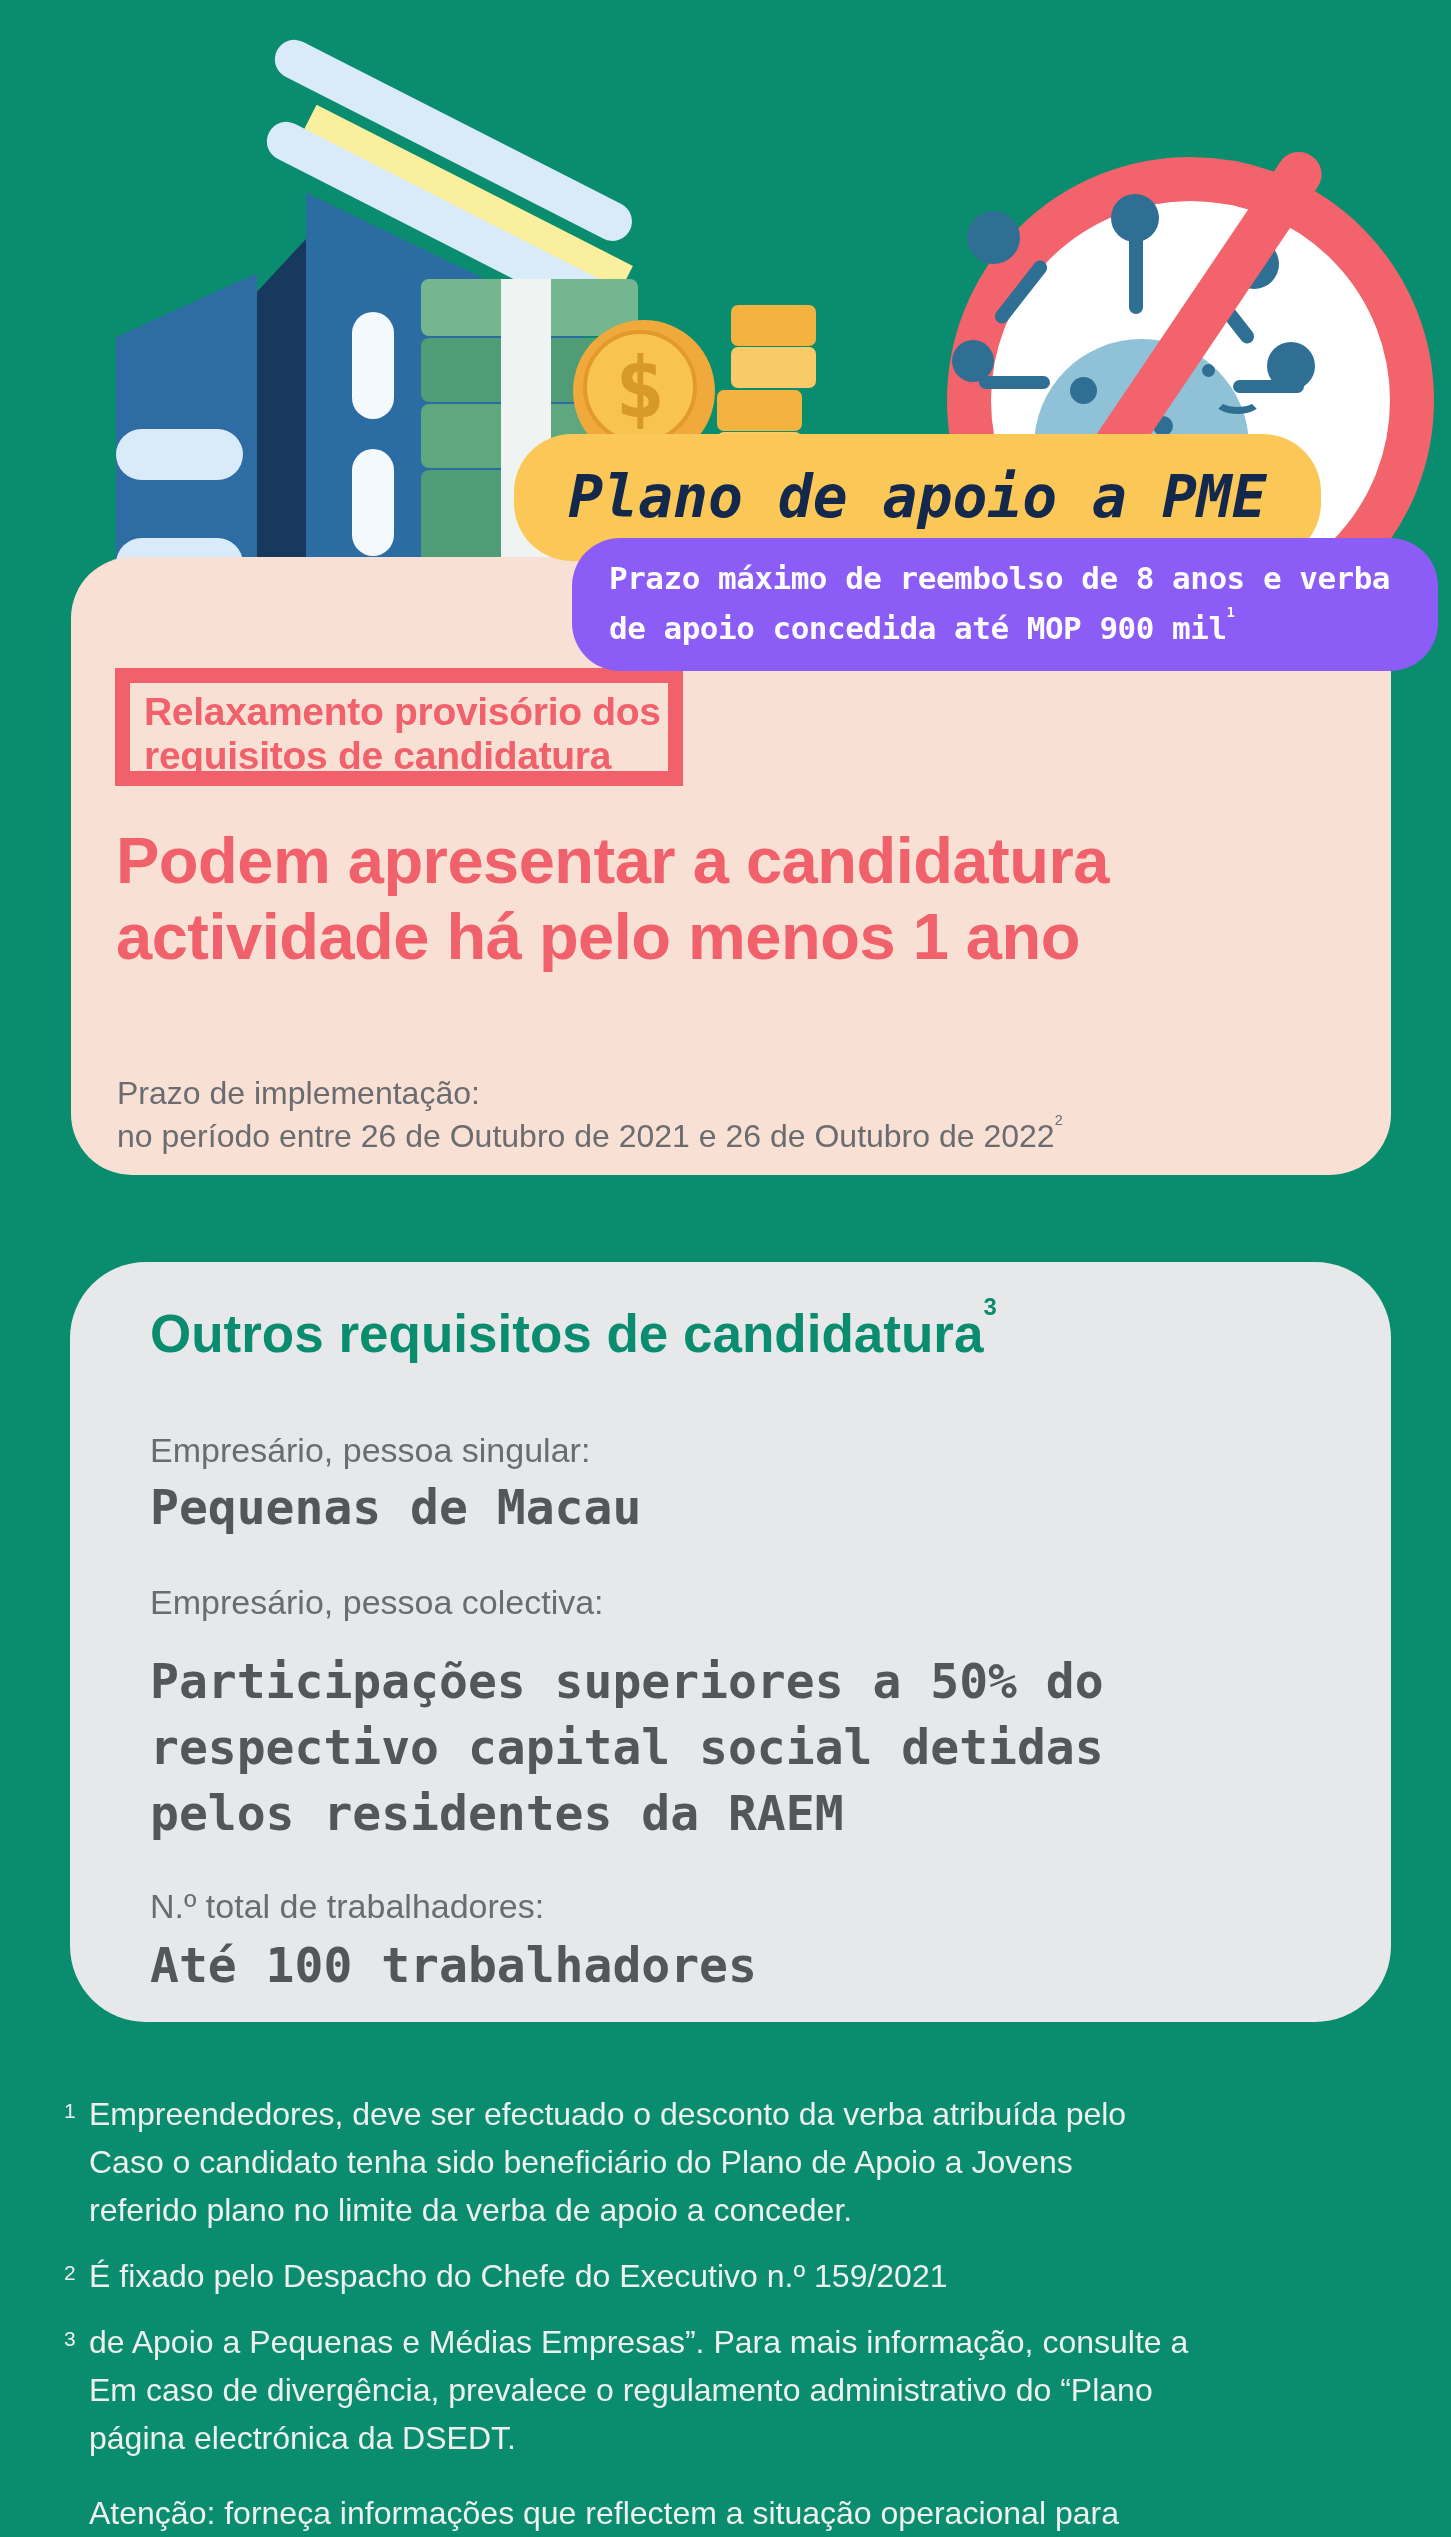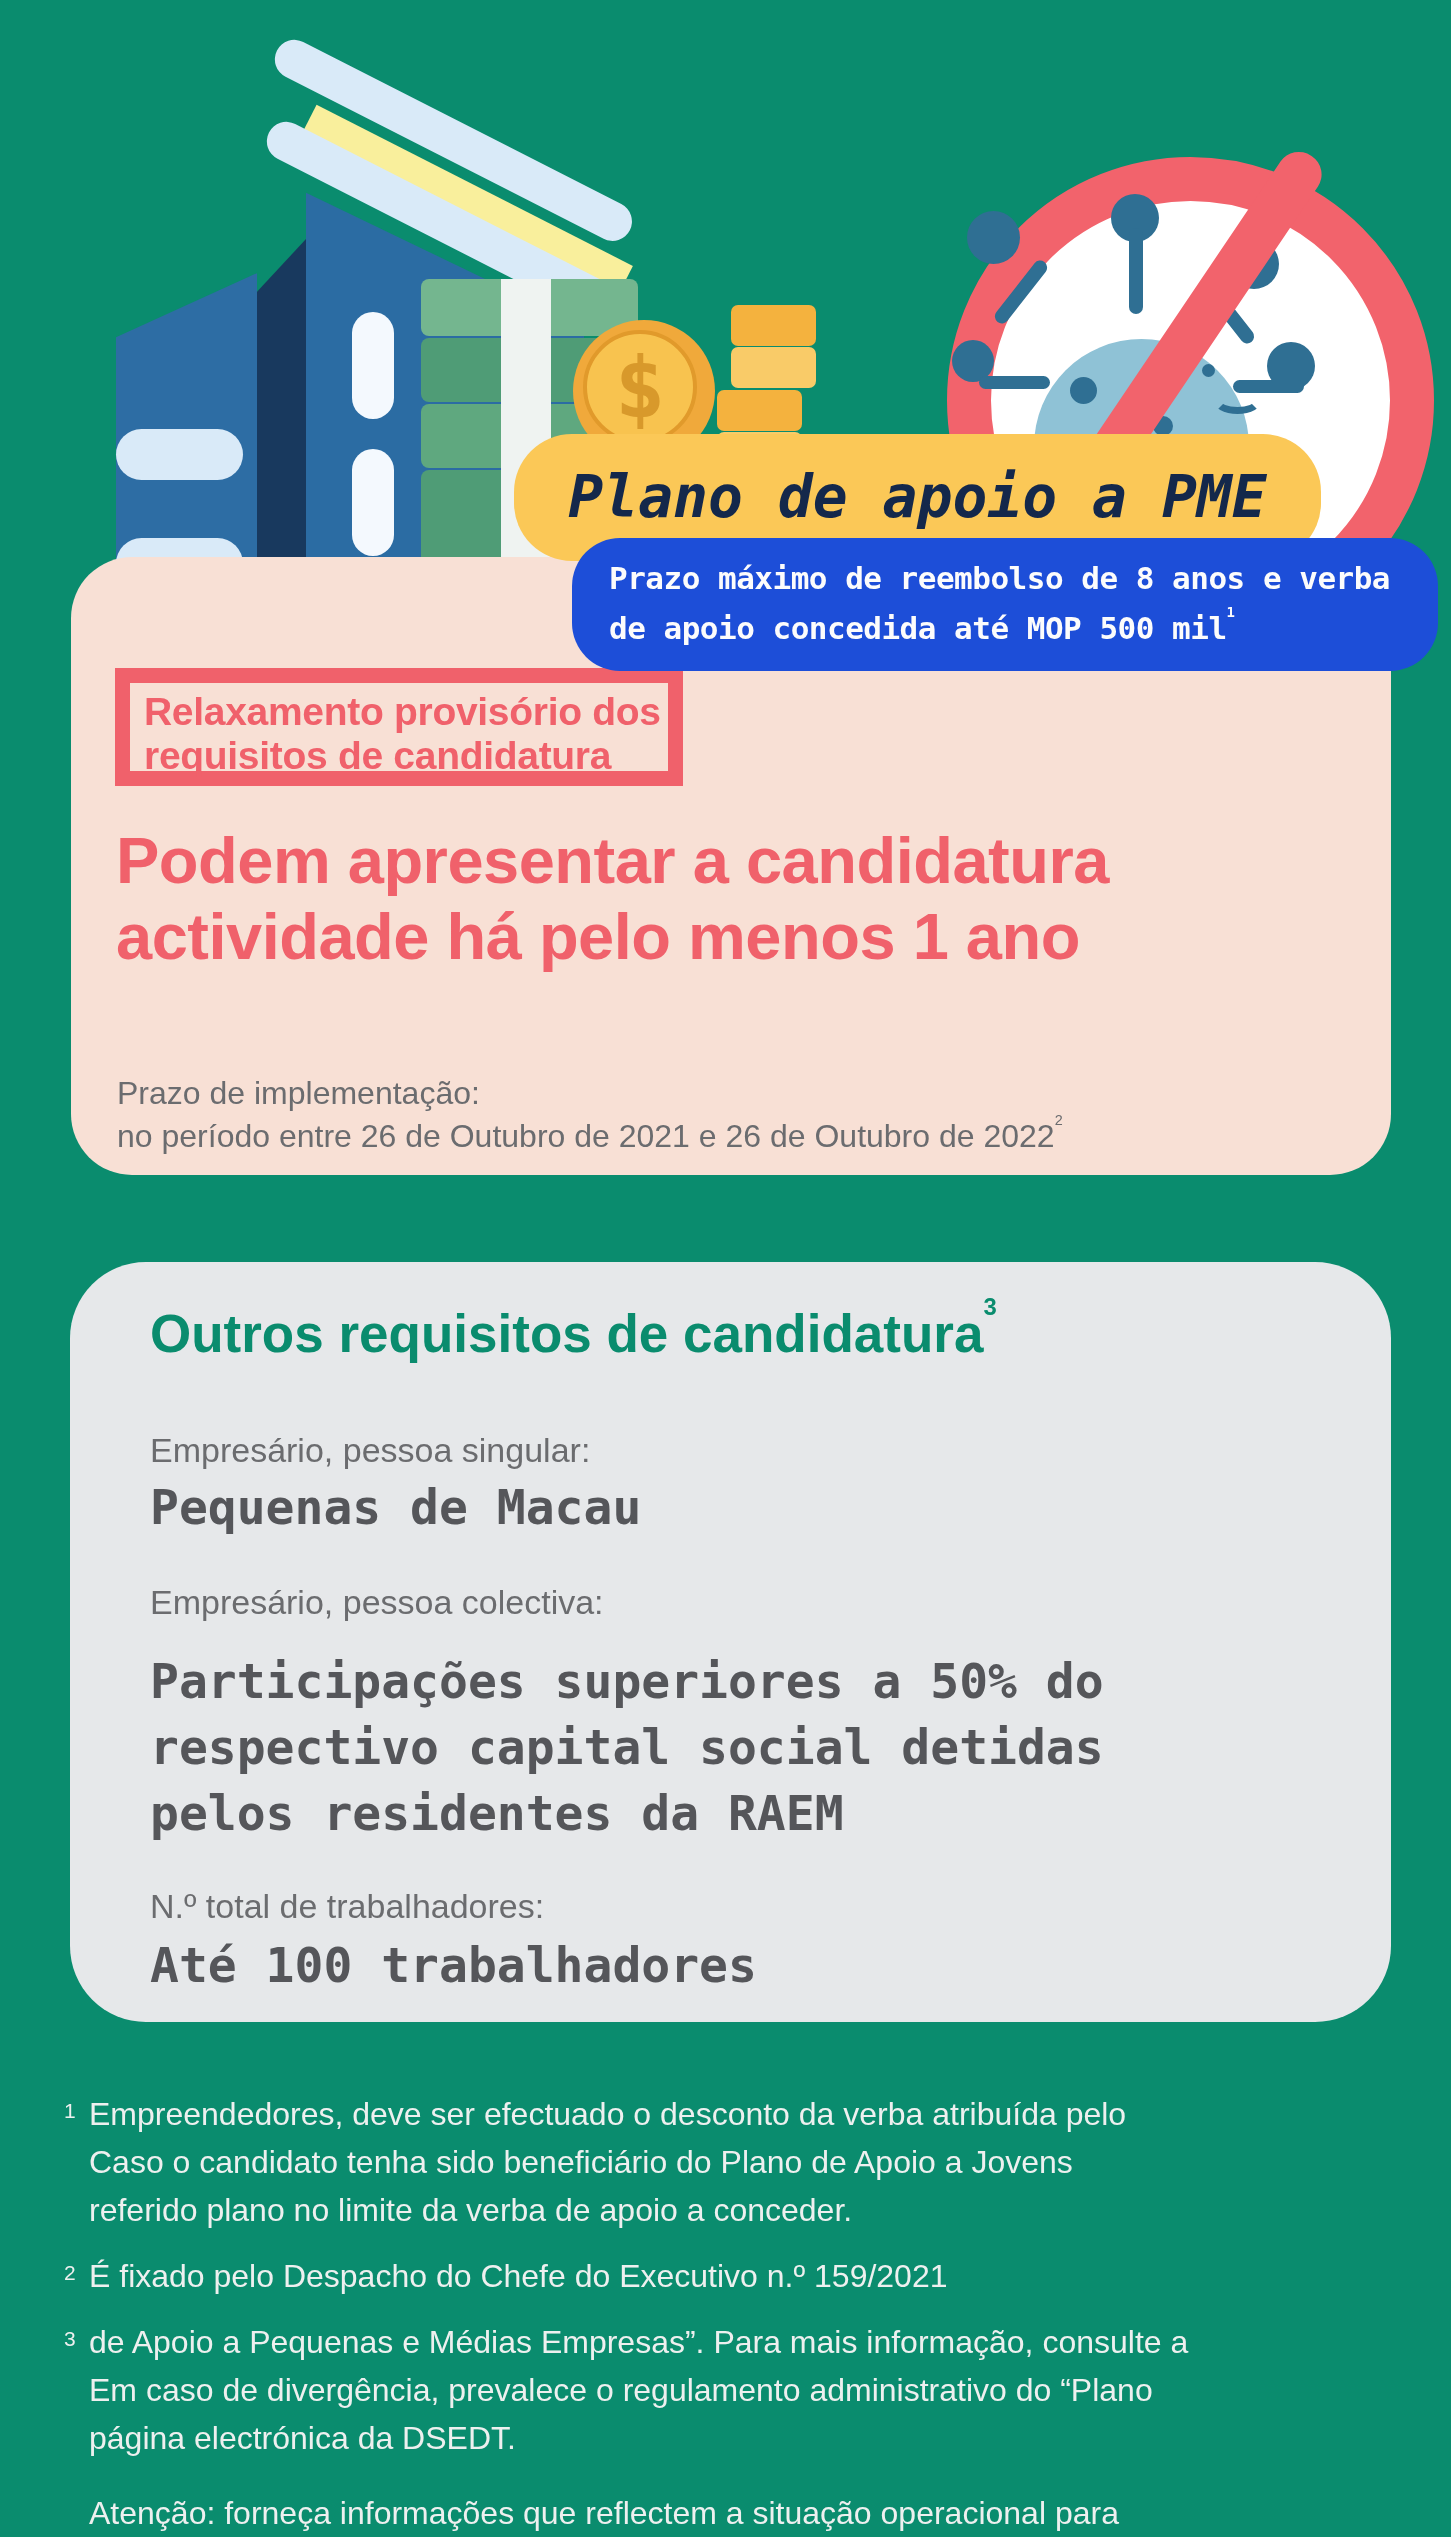--- a/index.html
+++ b/index.html
@@ -52,21 +52,21 @@
   .vmouth{left:1213px;top:386px;width:49px;height:28px;border:7px solid transparent;
     border-bottom-color:#2F6F93;border-radius:50%;box-sizing:border-box;}
   .slash{left:970px;top:315px;width:438px;height:45px;border-radius:22px;
     background:#F2636C;transform:rotate(-56deg);}
 
   
   .yellow-banner{left:514px;top:434px;width:807px;height:127px;border-radius:58px;
     background:#FBC857;z-index:30;text-align:center;line-height:127px;
     font-size:58px;font-weight:bold;font-style:oblique;color:#14284B;}
   .ribbon{left:572px;top:538px;width:866px;height:133px;border-radius:48px;
-    background:#1d4ed8;z-index:40;padding:15px 0 0 37px;box-sizing:border-box;
+    background:#8b5cf6;z-index:40;padding:15px 0 0 37px;box-sizing:border-box;
     font-size:31px;font-weight:bold;letter-spacing:-0.5px;line-height:50px;color:#FCFCFC;}
 
   
   .peach{left:71px;top:557px;width:1320px;height:618px;border-radius:61px;
     background:#F8E0D5;z-index:20;}
   .tagbox{left:115px;top:668px;width:568px;height:118px;border:15px solid #F0616B;
     box-sizing:border-box;z-index:21;padding:7px 0 12px 14px;
     font-size:39px;font-weight:bold;letter-spacing:-0.3px;line-height:44px;color:#F0616B;white-space:nowrap;}
   .bighead{left:116px;top:823px;z-index:21;font-size:65px;font-weight:bold;
     letter-spacing:-0.5px;line-height:76px;color:#F0616B;white-space:nowrap;}
@@ -139,21 +139,21 @@
 <div class="abs vdot" style="left:1070px;top:377px;width:27px;height:27px;"></div>
 <div class="abs vdot" style="left:1109px;top:500px;width:23px;height:23px;"></div>
 <div class="abs slash"></div>
 
 <div class="abs yellow-banner mono">
   <span>Plano de apoio a PME</span>
 </div>
 
 <div class="abs ribbon mono">
   <div>Prazo máximo de reembolso de 8 anos e verba</div>
-  <div><span>de apoio concedida até MOP 500 mil</span><sup class="s">1</sup></div>
+  <div><span>de apoio concedida até MOP 900 mil</span><sup class="s">1</sup></div>
 </div>
 
 <div class="abs peach"></div>
 <div class="abs tagbox">
   <div>Relaxamento provisório dos</div>
   <div>requisitos de candidatura</div>
 </div>
 <div class="abs bighead">
   <div>Podem apresentar a candidatura</div>
   <div>actividade há pelo menos 1 ano</div>

